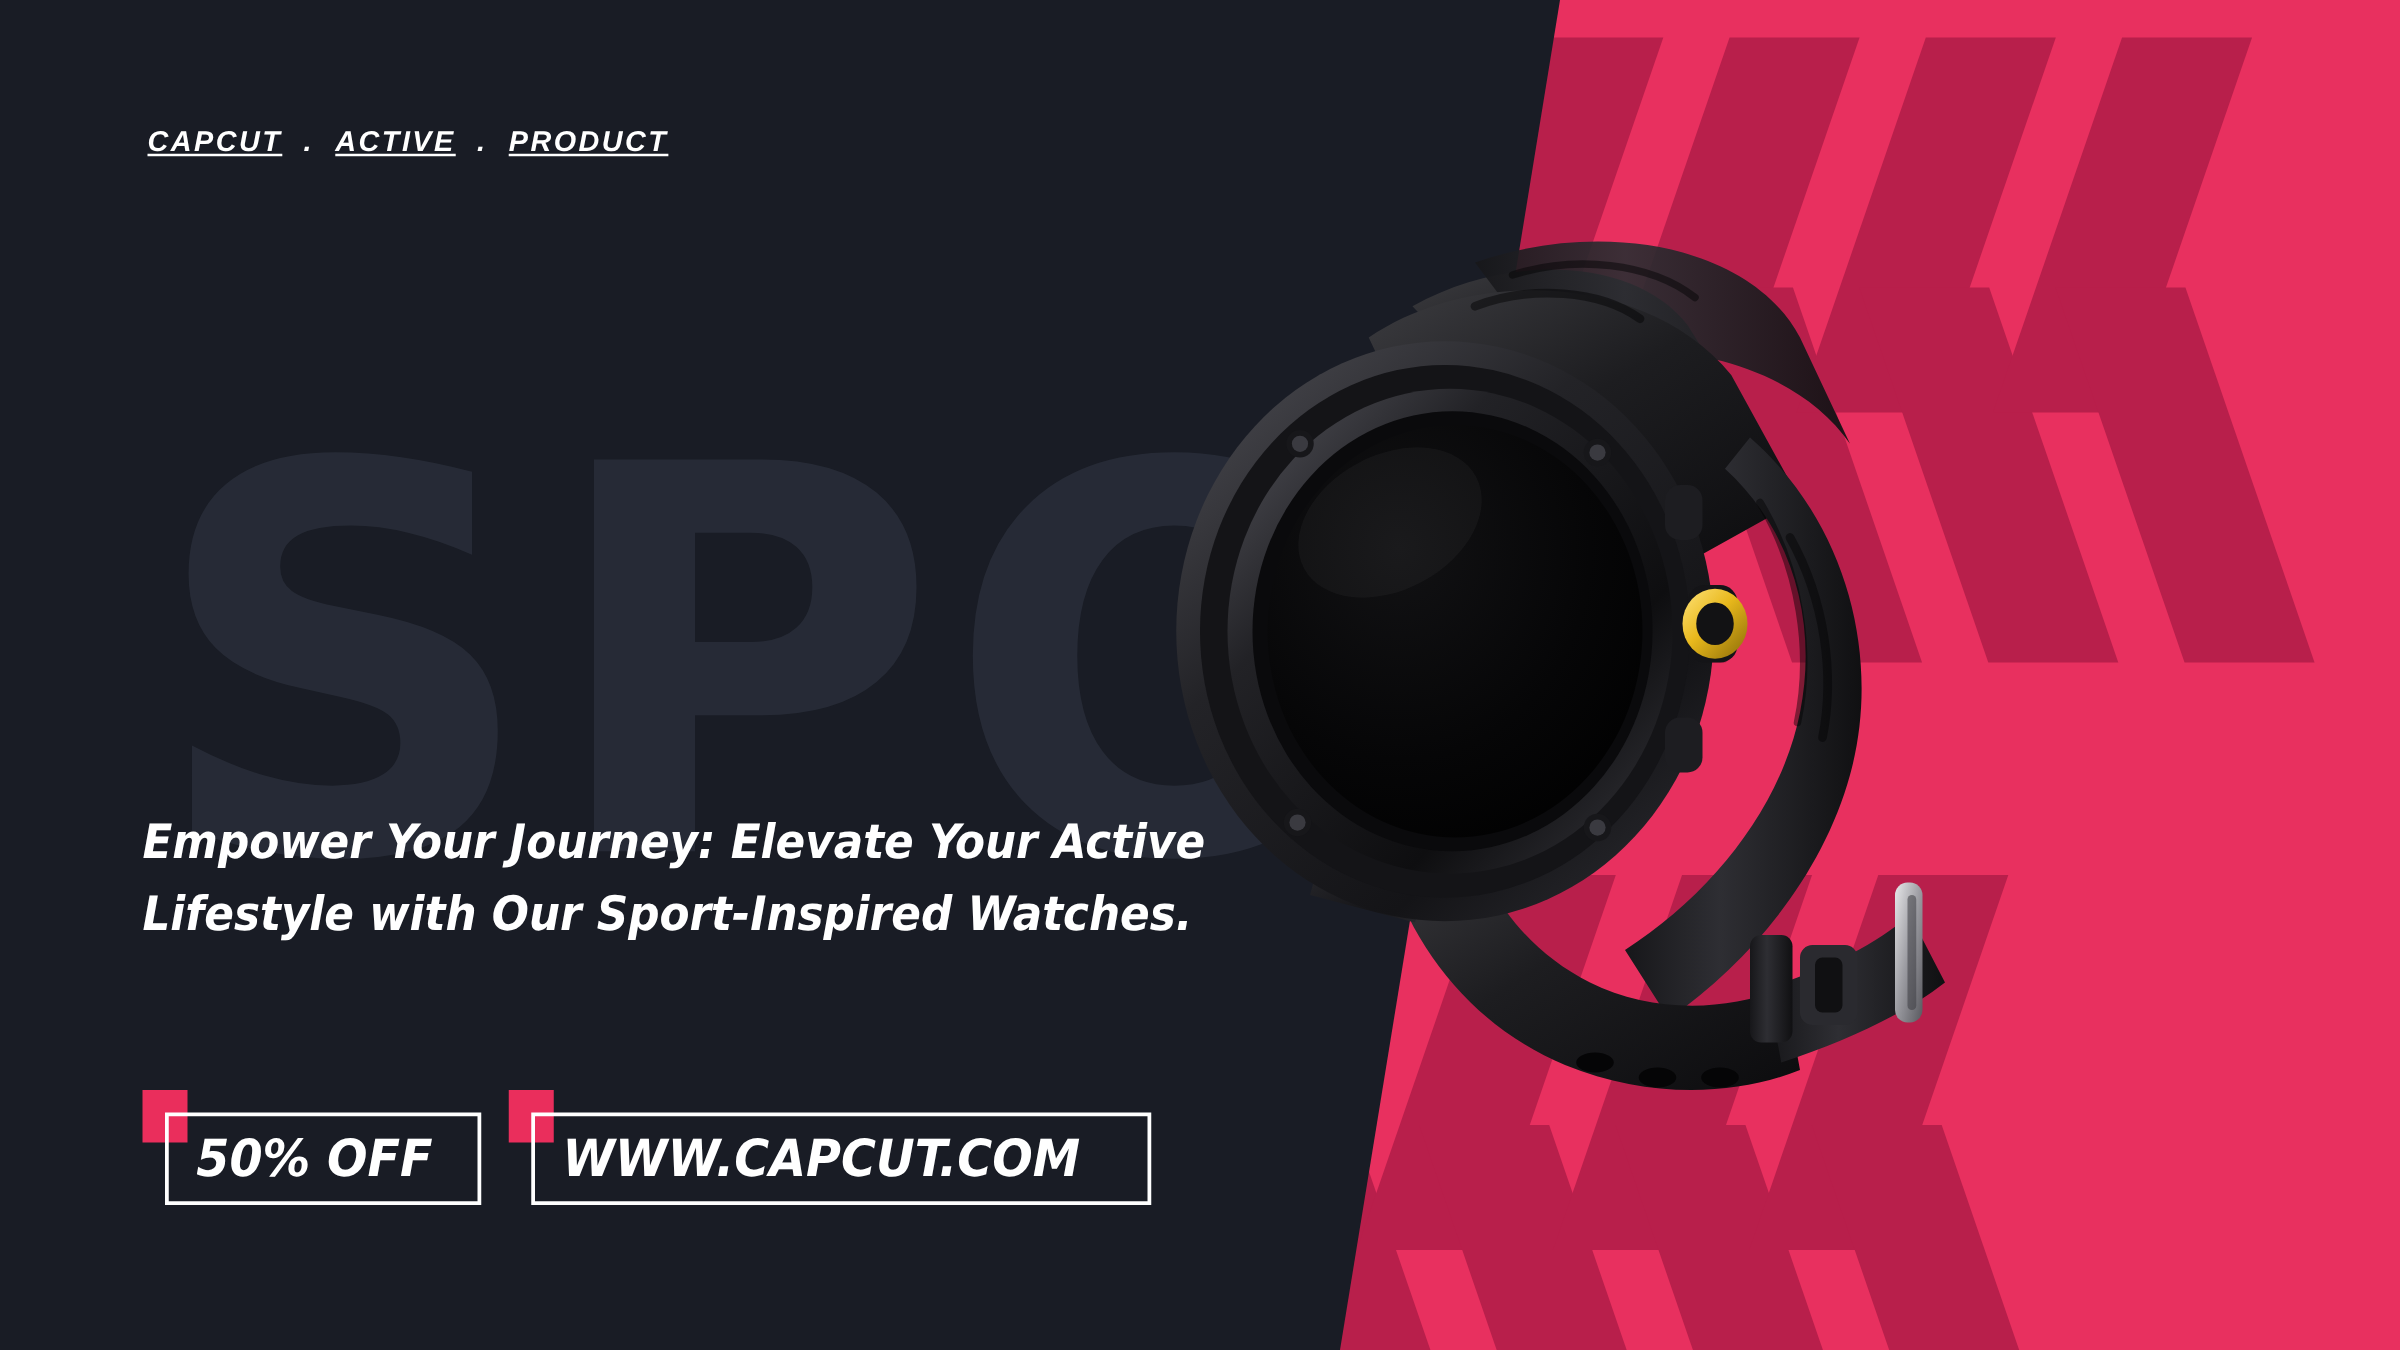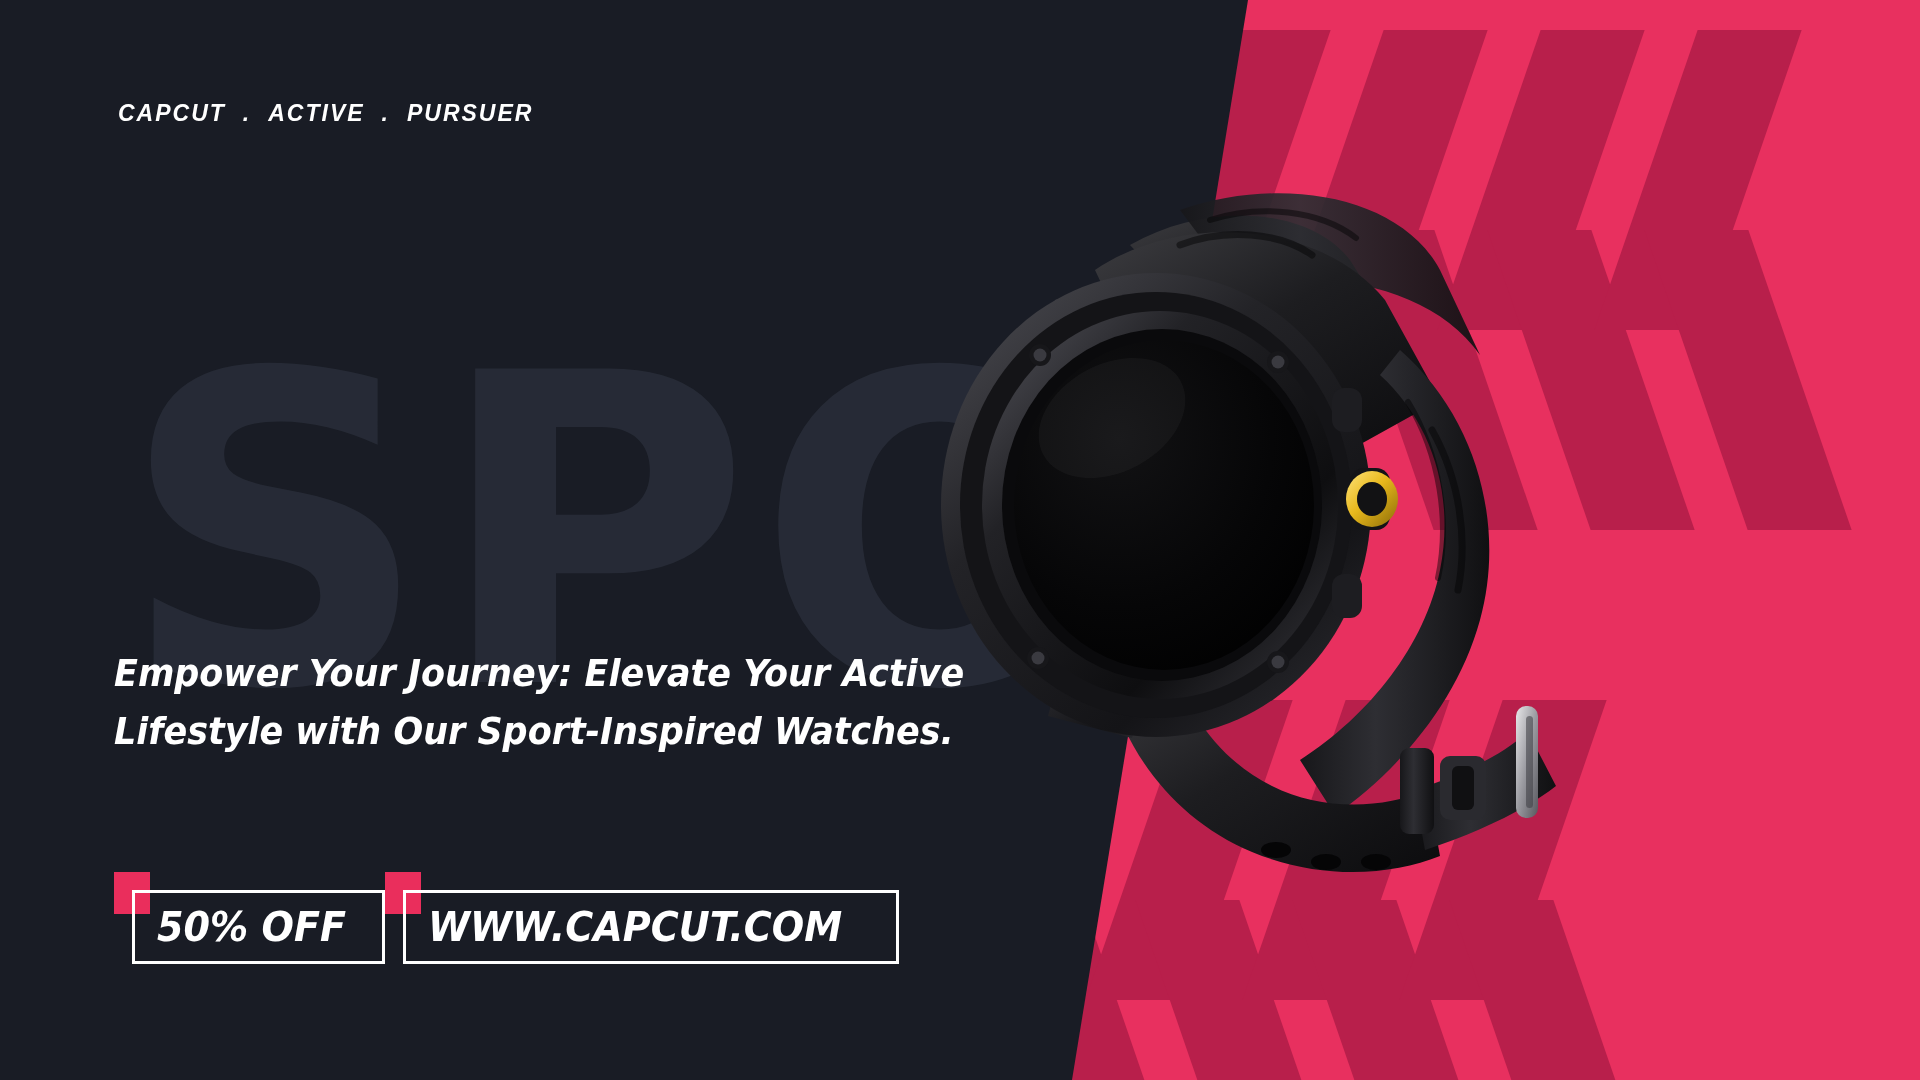--- a/index.html
+++ b/index.html
@@ -49,21 +49,21 @@
   
   .content{ position:absolute; inset:0; z-index:6; }
 
   
   .nav{
     position:absolute; left:118px; top:100px;
     display:flex; align-items:center; gap:0px;
     font-weight:bold; font-style:italic; font-size:23px;
     letter-spacing:2.0px; color:#ffffff;
   }
-  .nav-item{ padding:0; white-space:nowrap; }
+  .nav-item{ padding:0; white-space:nowrap;text-decoration:underline; }
   .nav-dot{ padding:0 17px; font-style:italic; font-weight:bold; }
 
   
   .headline{
     position:absolute; left:112px; top:305px;
     color:#ffffff;
   }
   .hl-row{ display:flex; align-items:center; }
   .hl-text{
     font-family:"DejaVu Sans Mono", monospace;
@@ -96,21 +96,21 @@
     font-size:38px; line-height:1.52;
     letter-spacing:0px;
     color:#ffffff;
     transform:scaleX(0.92); transform-origin:left top;
     max-width:980px;
   }
 
   
   .badges{
     position:absolute; left:114px; top:872px;
-    display:flex; align-items:flex-start; 
+    display:flex; align-items:flex-start; gap:22px;
   }
   .badge-wrap{ position:relative; padding-top:18px; padding-left:18px; }
   .badge-sq{
     position:absolute; left:0; top:0;
     width:36px; height:42px; background:#ea2e5c; z-index:1;
   }
   .badge-box{
     position:relative; z-index:2;
     border:3px solid #ffffff;
     height:74px; display:flex; align-items:center;
@@ -276,21 +276,21 @@
     </svg>
   </div>
 
   <div class="content">
 
     <nav class="nav">
       <span class="nav-item">CAPCUT</span>
       <span class="nav-dot">.</span>
       <span class="nav-item">ACTIVE</span>
       <span class="nav-dot">.</span>
-      <span class="nav-item">PURSUER</span>
+      <span class="nav-item">PRODUCT</span>
     </nav>
 
 
     <div class="subtitle">
       <div>Empower Your Journey: Elevate Your Active</div>
       <div>Lifestyle with Our Sport-Inspired Watches.</div>
     </div>
 
     <div class="badges">
       <div class="badge-wrap">

